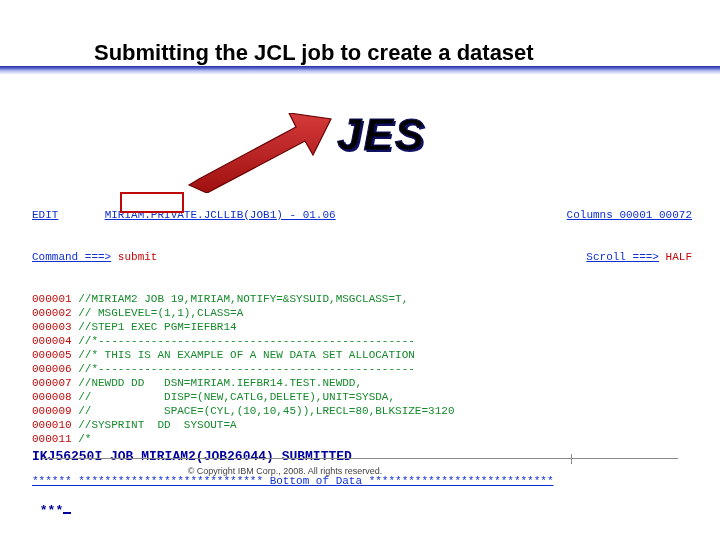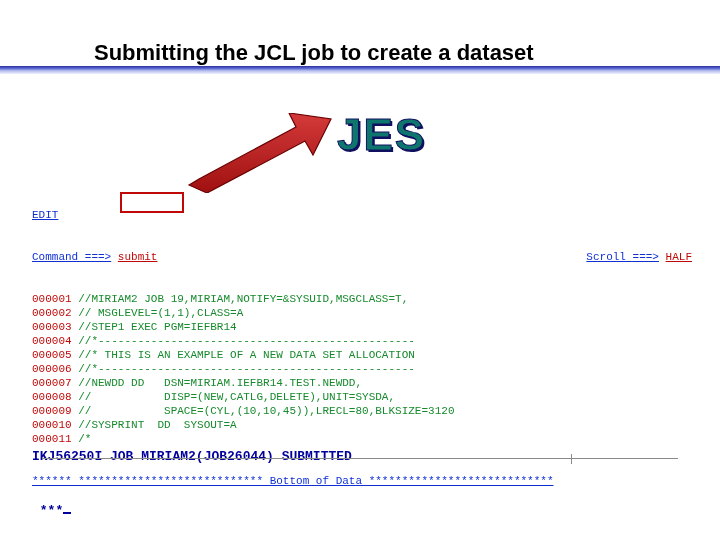--- a/index.html
+++ b/index.html
@@ -34,22 +34,23 @@
     background: #fff;
     padding: 0 4px;
     z-index: 2;
   }
   .jes {
     position: absolute;
     left: 337px;
     top: 110px;
     font-size: 44px;
     font-weight: 900;
+    font-style: italic;
     letter-spacing: 2px;
-    color: #0f766e;
+    color: #000000;
     -webkit-text-stroke: 1px #101060;
     text-shadow: 2px 2px 0 #101060;
     z-index: 4;
   }
   
   .arrow {
     position: absolute;
     z-index: 3;
   }
   .arrow svg { display: block; }
@@ -73,21 +74,21 @@
   .flex-spacer { flex: 1; }
   .submit-box {
     position: absolute;
     left: 120px;
     top: 192px;
     width: 60px;
     height: 17px;
     border: 2px solid #c00808;
     z-index: 3;
   }
-  .underline { text-decoration: underline; }
+  .underline { }
 
   .msg {
     position: absolute;
     left: 32px;
     top: 412px;
     font-family: "Courier New", monospace;
     font-size: 13px;
     line-height: 18px;
     white-space: pre;
     font-weight: bold;
@@ -146,34 +147,37 @@
       </defs>
       <polygon points="8,78 18,72 115,20 108,6 150,12 132,48 124,34 26,86" fill="url(#g1)" stroke="#6a0000" stroke-width="1.2" transform="translate(-4,-6)"></polygon>
     </svg>
   </div>
 
   <div class="submit-box"></div>
 
   <div class="term">
     <div class="row">
       <span class="c-blue">EDIT</span><span>       </span>
+      <span class="c-blue">MIRIAM.PRIVATE.JCLLIB(JOB1) - 01.06</span>
       <span class="flex-spacer"></span>
+      <span class="c-blue">Columns 00001 00072</span>
     </div>
     <div class="row">
       <span class="c-blue">Command ===&gt;</span><span> </span>
       <span class="c-red underline">submit</span>
       <span class="flex-spacer"></span>
       <span class="c-blue">Scroll ===&gt;</span><span> </span>
       <span class="c-red underline">HALF</span>
     </div>
     <div id="code-lines"><div class="row"><span class="c-red">000001 </span><span class="c-green">//MIRIAM2 JOB 19,MIRIAM,NOTIFY=&amp;SYSUID,MSGCLASS=T,</span></div><div class="row"><span class="c-red">000002 </span><span class="c-green">// MSGLEVEL=(1,1),CLASS=A</span></div><div class="row"><span class="c-red">000003 </span><span class="c-green">//STEP1 EXEC PGM=IEFBR14</span></div><div class="row"><span class="c-red">000004 </span><span class="c-green">//*------------------------------------------------</span></div><div class="row"><span class="c-red">000005 </span><span class="c-green">//* THIS IS AN EXAMPLE OF A NEW DATA SET ALLOCATION</span></div><div class="row"><span class="c-red">000006 </span><span class="c-green">//*------------------------------------------------</span></div><div class="row"><span class="c-red">000007 </span><span class="c-green">//NEWDD DD   DSN=MIRIAM.IEFBR14.TEST.NEWDD,</span></div><div class="row"><span class="c-red">000008 </span><span class="c-green">//           DISP=(NEW,CATLG,DELETE),UNIT=SYSDA,</span></div><div class="row"><span class="c-red">000009 </span><span class="c-green">//           SPACE=(CYL,(10,10,45)),LRECL=80,BLKSIZE=3120</span></div><div class="row"><span class="c-red">000010 </span><span class="c-green">//SYSPRINT  DD  SYSOUT=A</span></div><div class="row"><span class="c-red">000011 </span><span class="c-green">/*</span></div></div>
     <div class="c-blue">****** **************************** Bottom of Data ****************************</div>
   </div>
 
   <div class="msg">
     <div>IKJ56250I JOB MIRIAM2(JOB26044) SUBMITTED</div>
     <div><span> ***</span><span class="cursor"></span></div>
   </div>
 
   <div class="footer-line"></div>
   <div class="footer-sep"></div>
+  <div class="copyright">© Copyright IBM Corp., 2008. All rights reserved.</div>
 
 </div>
 
 </body></html>

